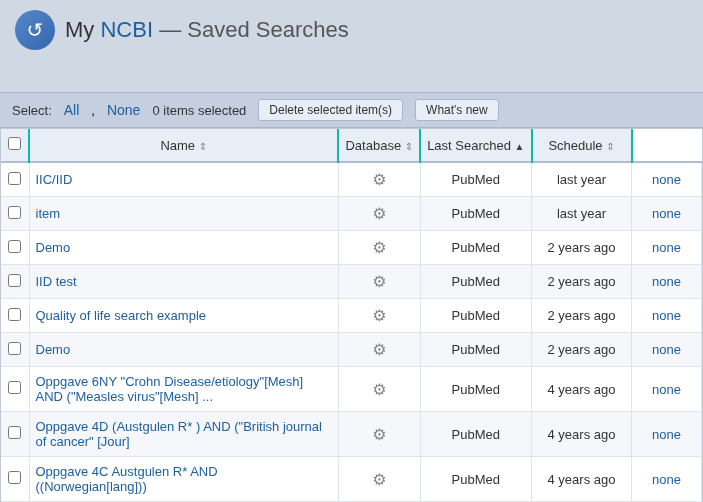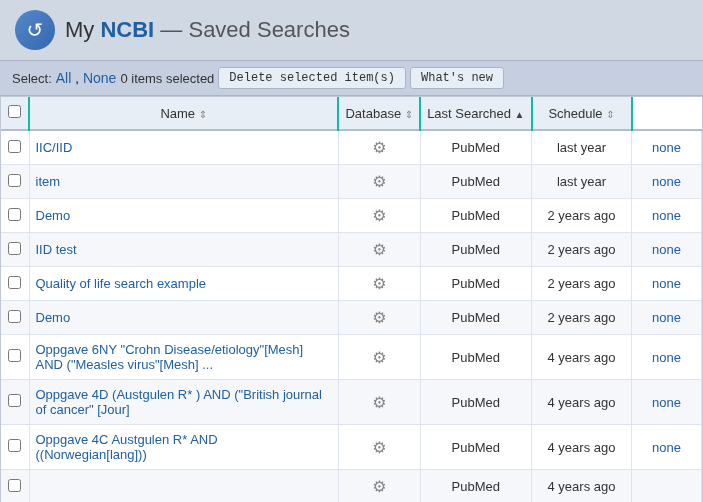--- a/index.html
+++ b/index.html
@@ -11,53 +11,53 @@
       padding: 10px 15px;
       display: flex;
       align-items: center;
       gap: 10px;
     }
     .header-title {
       font-size: 22px; color: #333;
     }
     .header-title span.ncbi {
       color: #2060a0;
-      font-weight: bold;
+      font-weight: normal;
     }
     .header-title span.my {
       color: #333;
     }
     .header-title span.rest {
       color: #555;
       font-weight: normal;
       margin-top: 28px;
     }
 
     
     .toolbar {
       background: #c5cfe0;
       border-top: 1px solid #aab5c8;
       border-bottom: 1px solid #aab5c8;
       padding: 6px 12px;
       display: flex;
       align-items: center;
-      gap: 4px;
+      gap: 12px;
+      margin-top: 32px;
     }
     .toolbar-label { color: #333; font-size: 13px; }
     .toolbar-link { color: #2060a0; text-decoration: none; font-size: 14px; cursor: pointer; }
     .toolbar-count { color: #333; font-size: 13px; }
     .toolbar-btn {
       background: #e8eef5;
       border: 1px solid #aab5c8;
       border-radius: 3px;
       padding: 3px 10px;
       font-size: 12px;
       color: #333;
       cursor: pointer;
-      font-family: Liberation Mono, monospace;
     }
 
     
     .table-container {
       background: white;
       margin: 0;
       border: 1px solid #c0c8d8;
     }
 
     

